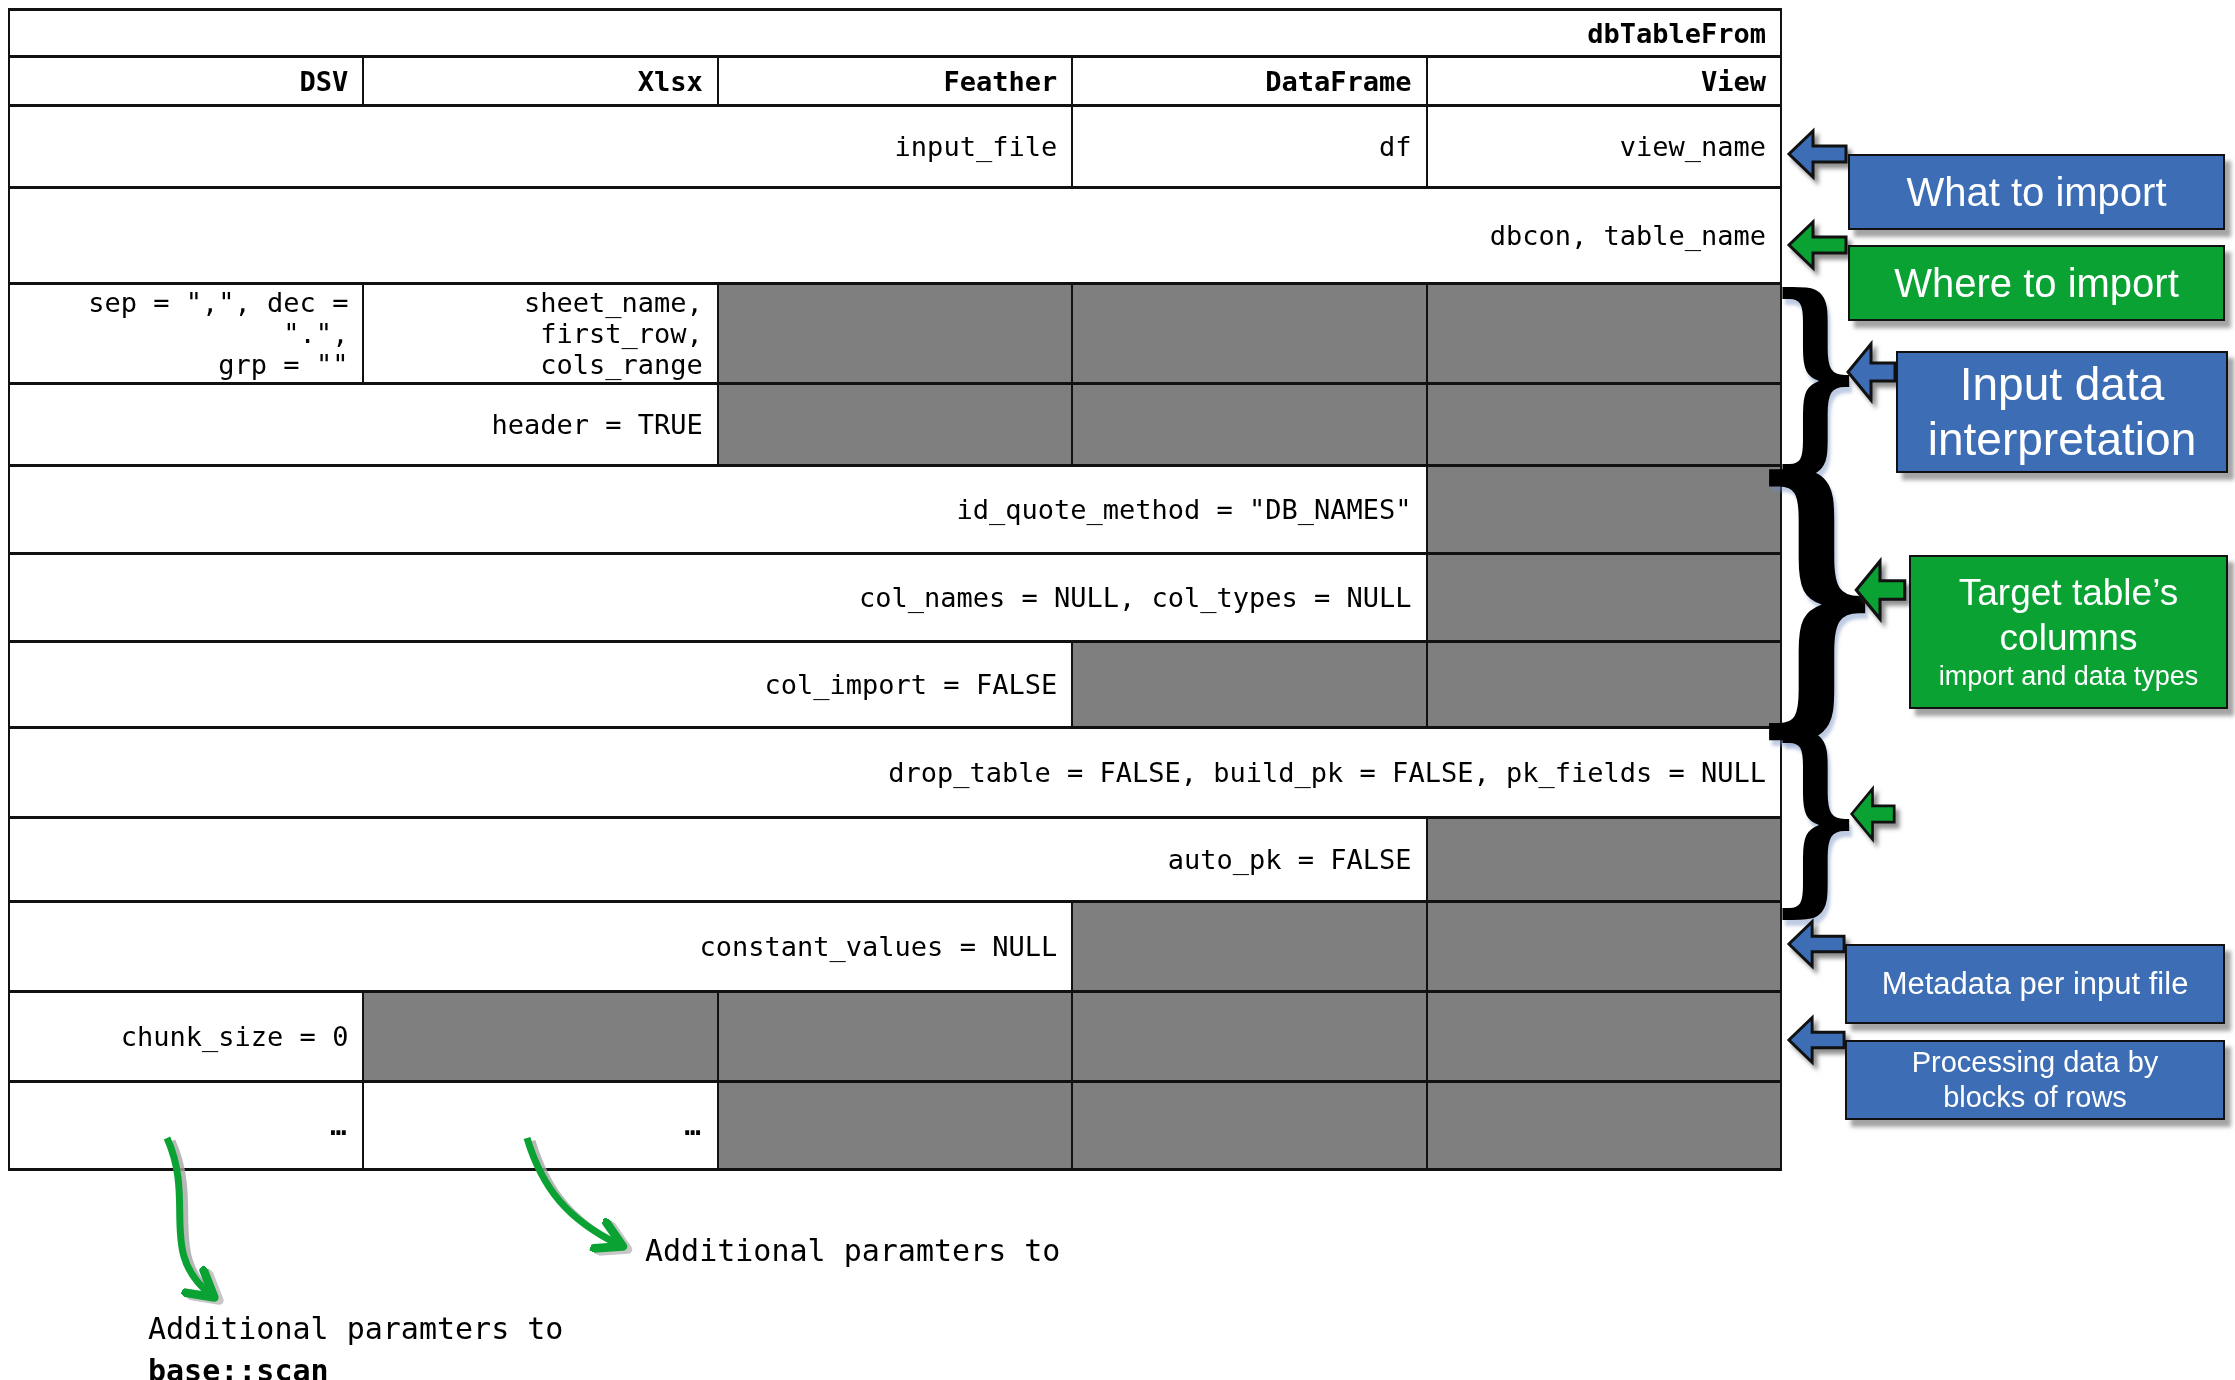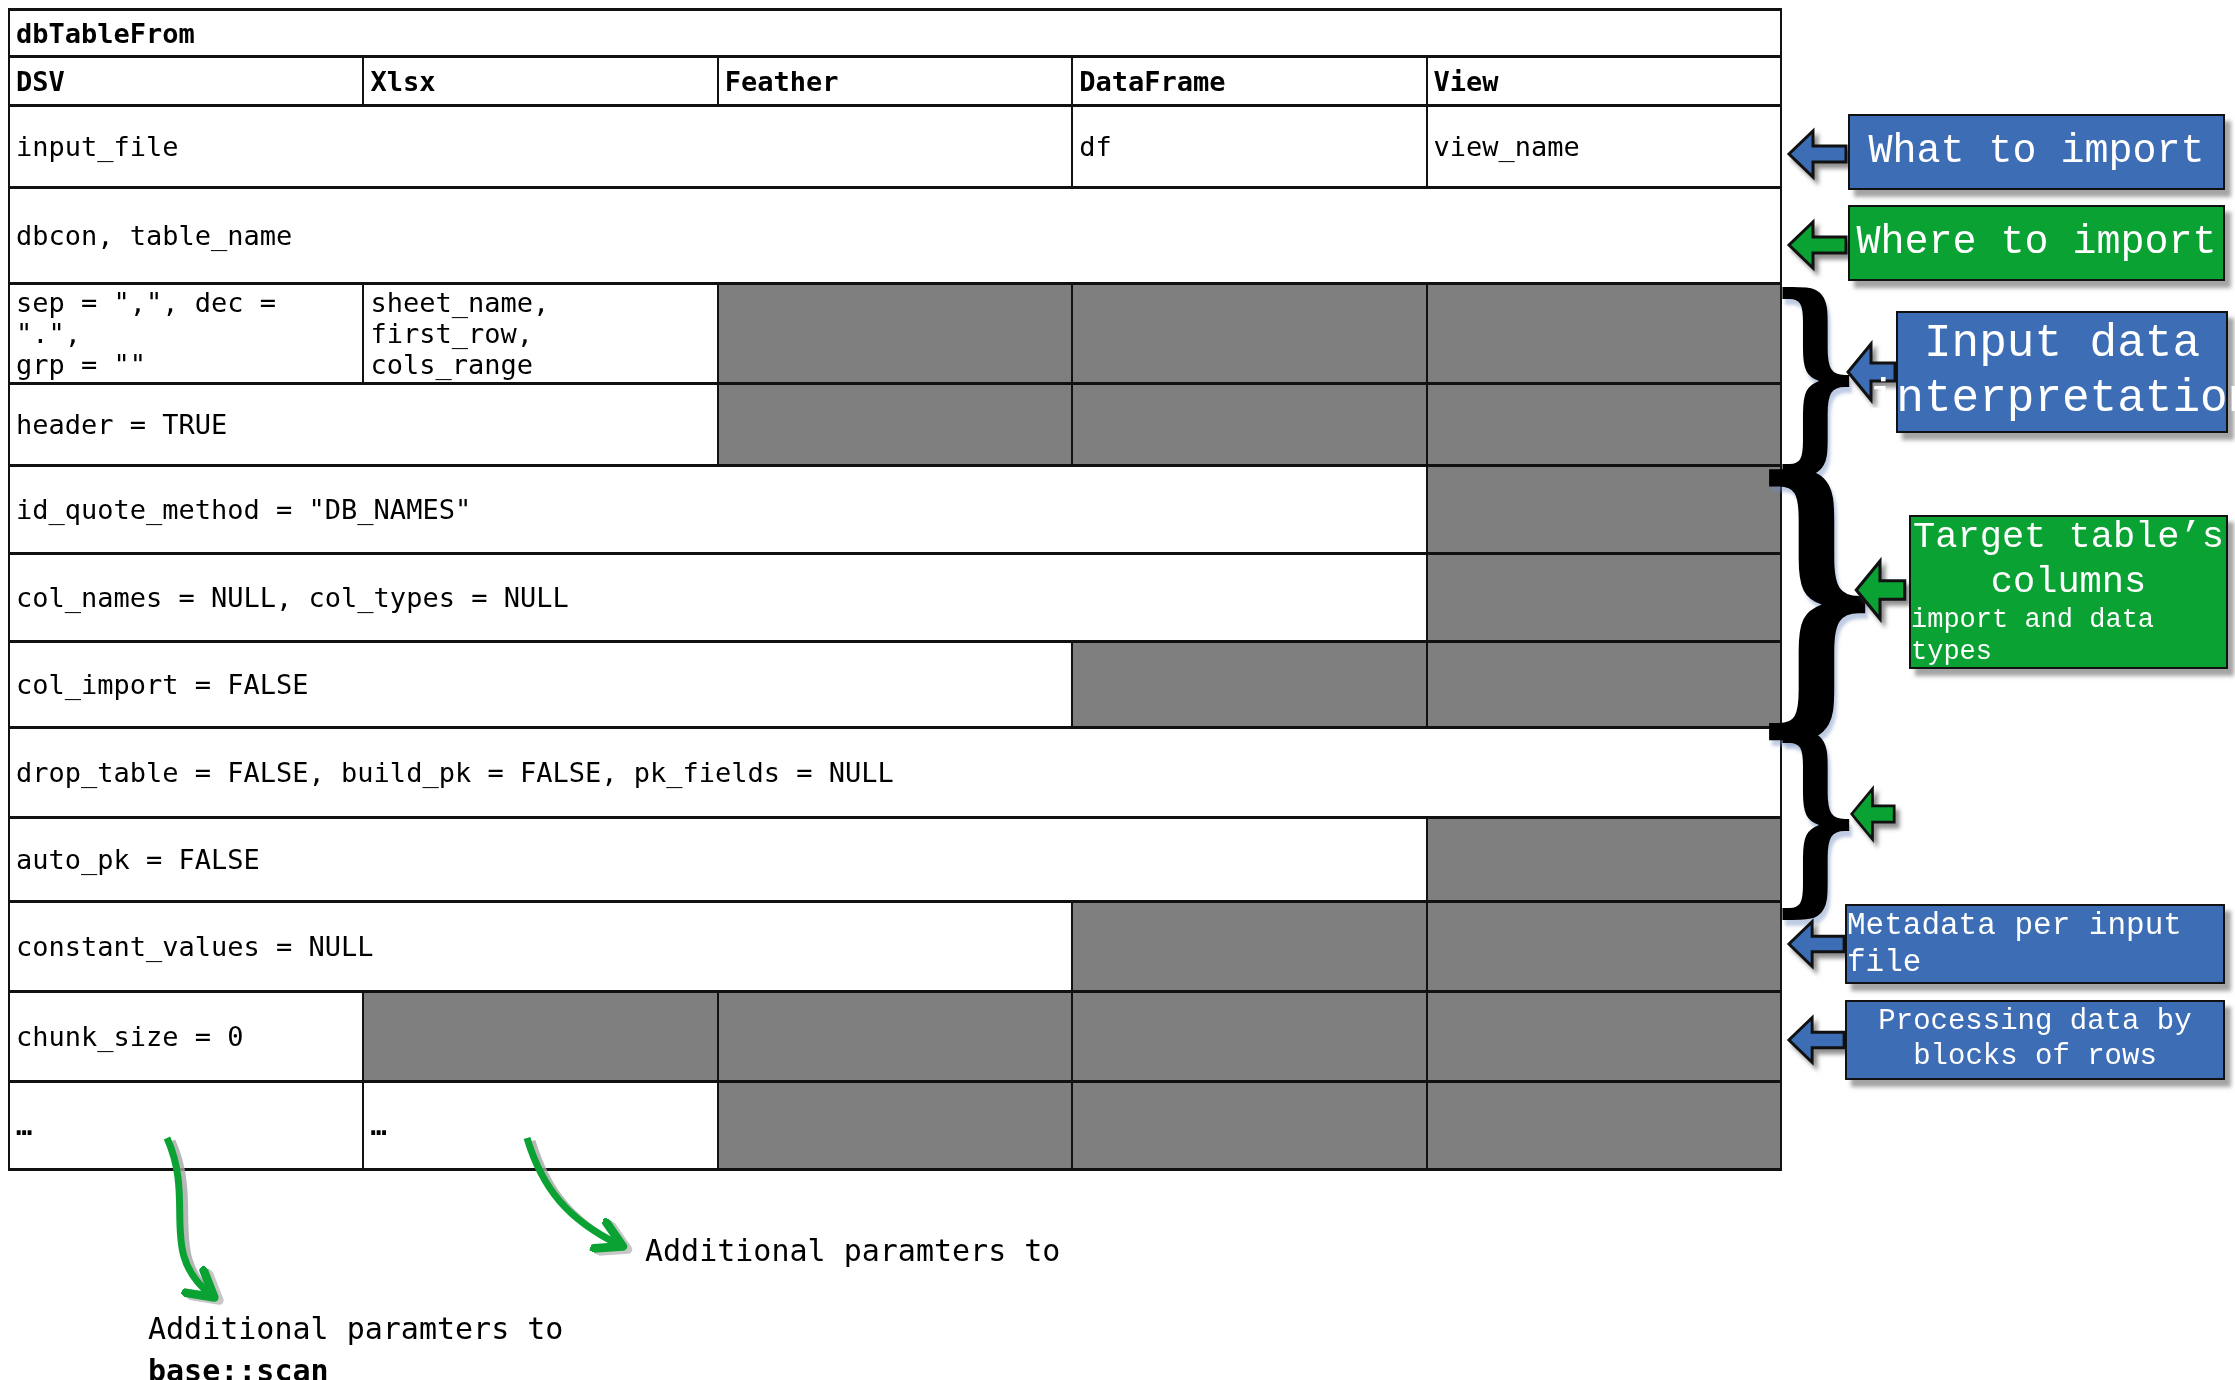--- a/index.html
+++ b/index.html
@@ -19,24 +19,24 @@
 
   
   table.param {
     position: absolute; left: 8px; top: 8px; width: 1774px;
     border-collapse: collapse; table-layout: fixed;
   }
   table.param col { width: 20%; }
   table.param td {
     border: 2px solid var(--line);
     border-top-width: 3px; border-bottom-width: 3px;
-    text-align: left; vertical-align: middle;
+    text-align: right; vertical-align: middle;
     font-size: 27px; color: #000;
     white-space: pre-line;
-    padding: 2px 6px;
+    padding: 2px 14px;
   }
   td.title-cell { font-size: 33px; font-weight: bold; }
   td.head-cell  { font-size: 33px; font-weight: bold; }
   td.gray { background: var(--gray); }
   td.dots-cell { font-size: 34px; font-weight: bold; letter-spacing: 2px; }
 
   .r-title { height: 47px; }
   .r-head { height: 49px; }
   .r-input { height: 82px; }
   .r-dbcon { height: 96px; }
@@ -50,24 +50,24 @@
   .r-const { height: 90px; }
   .r-chunk { height: 90px; }
   .r-dots { height: 88px; }
 
   
   .callout-box {
     position: absolute;
     border: 2px solid var(--line);
     box-shadow: 6px 7px 4px rgba(90,90,90,0.55);
     color: #fff;
-    font-family: Liberation Mono, monospace;
+    font-family: Liberation Sans, sans-serif;
     display: flex; flex-direction: column;
     align-items: center; justify-content: center;
-    text-align: left; line-height: 1.2;
+    text-align: right; line-height: 1.2; margin-top: 40px;
   }
   .callout-box.blue  { background: var(--blue); }
   .callout-box.green { background: var(--green); }
 
   .arrow-svg { position: absolute; filter: drop-shadow(4px 5px 2px rgba(70,70,70,0.6)); }
   .arrow-fill-blue  { fill: var(--blue);  stroke: var(--line); stroke-width: 3; }
   .arrow-fill-green { fill: var(--green); stroke: var(--line); stroke-width: 3; }
 
   .brace {
     position: absolute;

